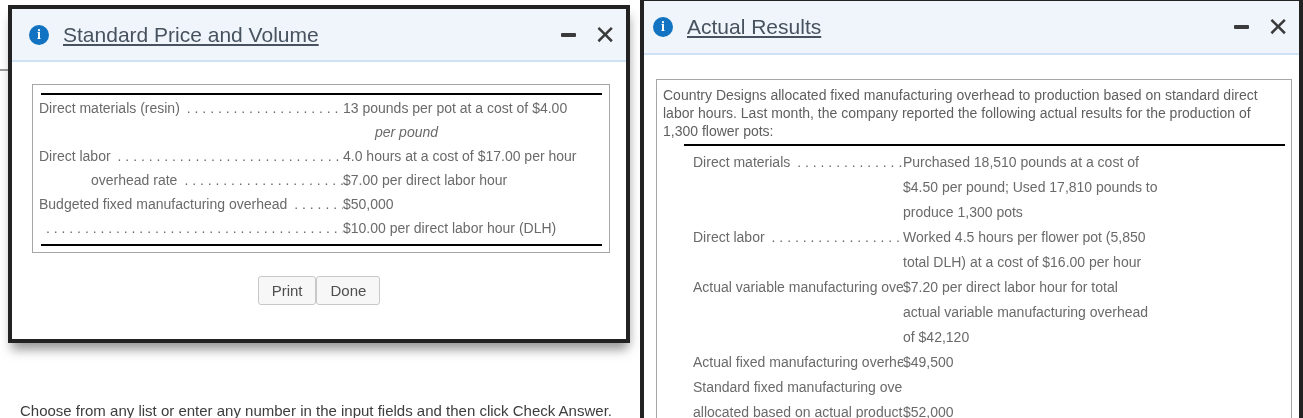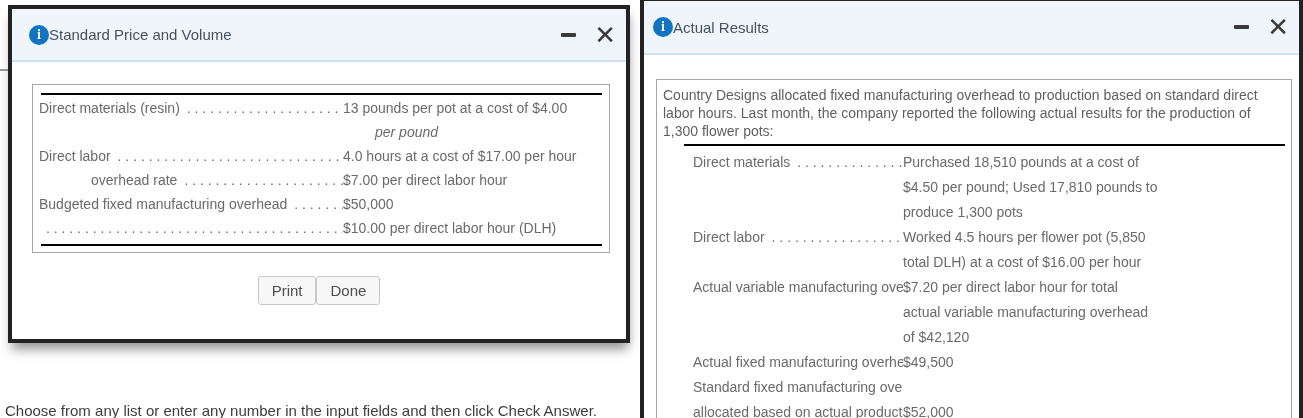--- a/index.html
+++ b/index.html
@@ -32,24 +32,25 @@
     display: inline-flex;
     align-items: center;
     justify-content: center;
     font-family: "Liberation Serif", serif;
     font-weight: bold;
     font-size: 14px;
     line-height: 1;
     flex: 0 0 auto;
   }
   .dlg-title {
-    margin-left: 0;
-    font-size: 15px;
+    margin-left: 14px;
+    font-size: 21px;
     color: #47525e;
     white-space: nowrap;
+    text-decoration: underline;
   }
   .win-controls {
     margin-left: auto;
     display: flex;
     align-items: center;
     gap: 17px;
     margin-right: 10px;
   }
   .min-btn {
     display: inline-flex;
@@ -138,21 +139,21 @@
     padding-bottom: 4px;
   }
   .dlg-right .rule-top { margin: 0 0 1px 21px; }
   .dlg-right .rows-wrap { padding-top: 3px; }
   .dlg-right .trow { line-height: 25px; }
   .dlg-right .lblzone { width: 240px; padding-left: 30px; }
 
   
   .page-instruction {
     position: absolute;
-    left: 5px; top: 402px;
+    left: 20px; top: 402px;
     font-size: 15px;
     color: #3d3d3d;
     white-space: nowrap;
   }
   .bg-artifact {
     position: absolute;
     left: 0; top: 69px;
     width: 8px; height: 2px;
     background: #9a9a9a;
   }

